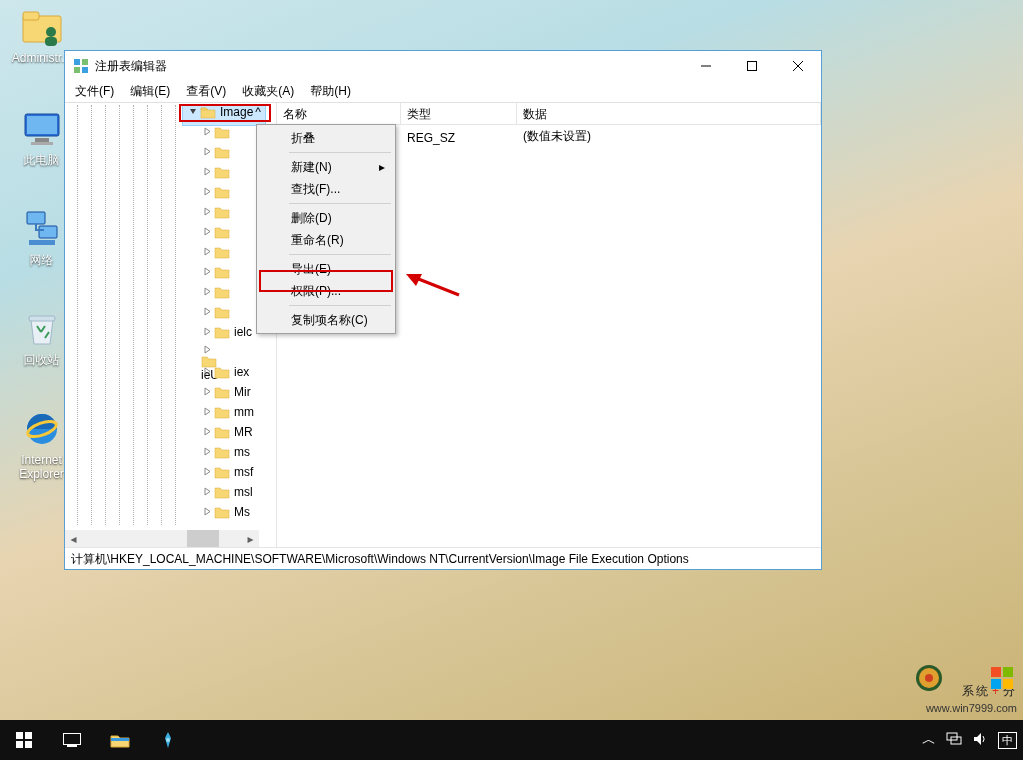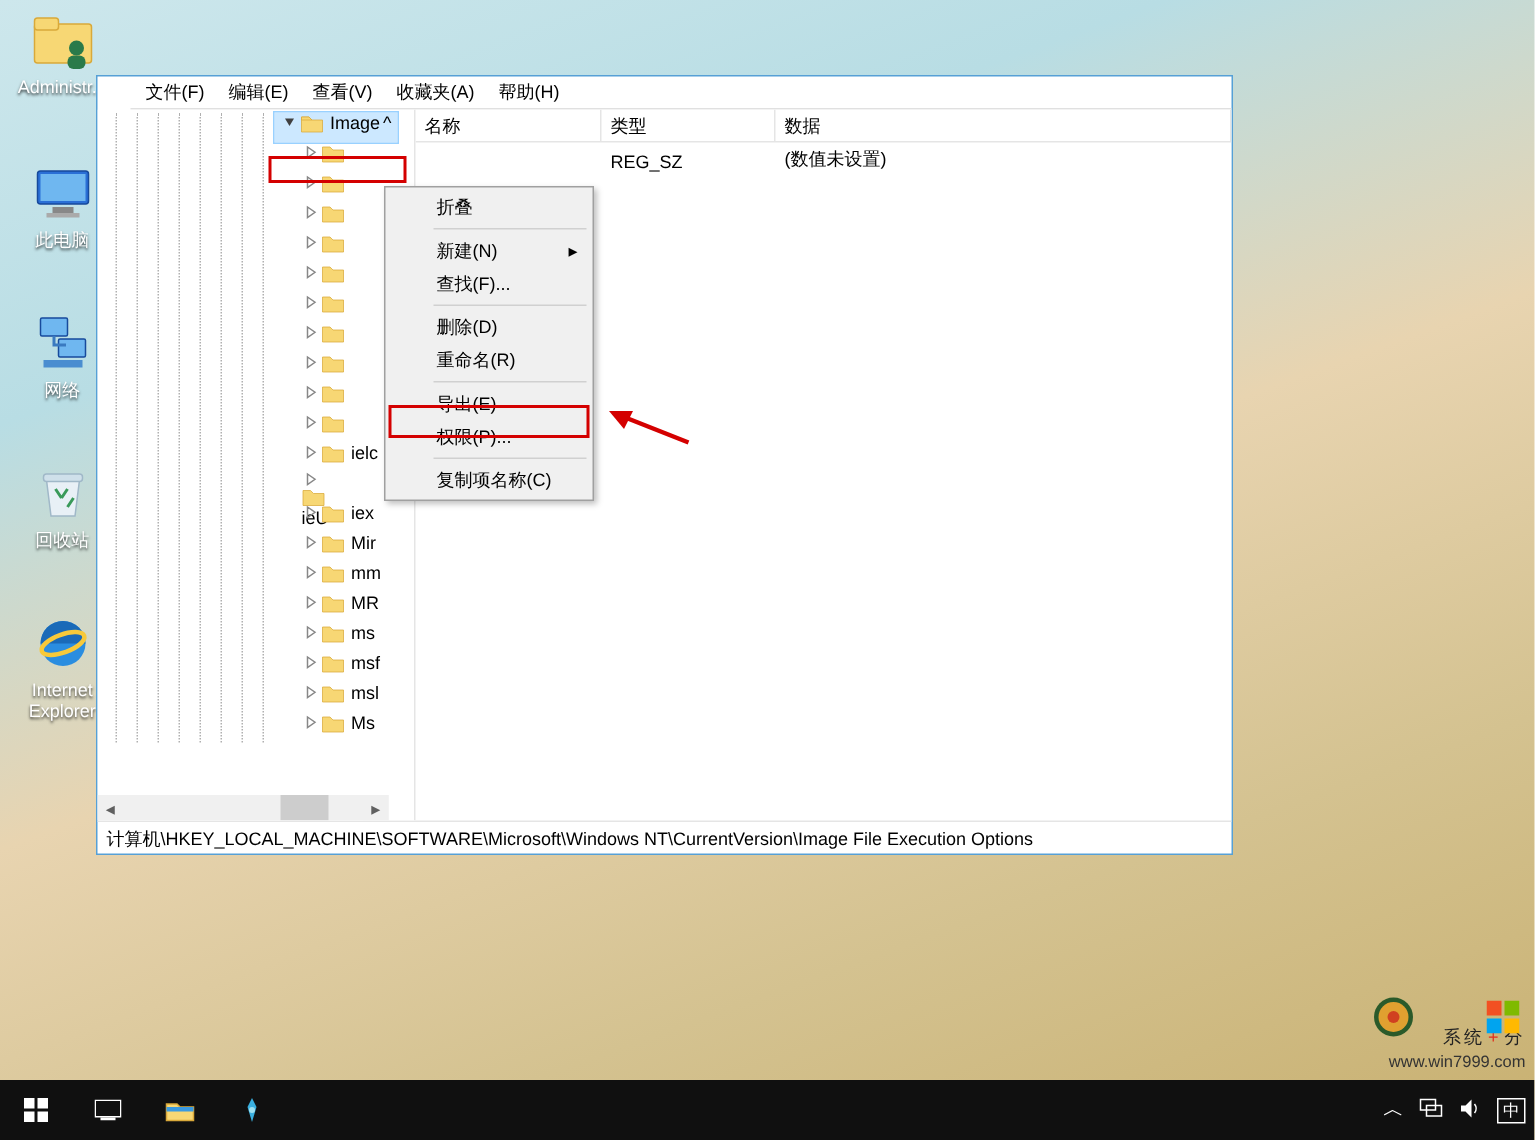--- a/index.html
+++ b/index.html
@@ -11,21 +11,21 @@
   .desktop-icon .lbl { font-size: 12px; line-height: 14px; }
 
   
   .window { position: absolute; left: 64px; top: 50px; width: 758px; height: 520px; background: #fff; border: 1px solid #56a0d6; display: flex; flex-direction: column; }
   .titlebar { height: 30px; display: flex; align-items: center; background: #fff; }
   .titlebar .app-icon { width: 16px; height: 16px; margin: 0 6px 0 8px; }
   .titlebar .title { flex: 1; font-size: 12px; color: #000; }
   .titlebar .win-btns { display: flex; }
   .titlebar .win-btn { width: 46px; height: 30px; display: flex; align-items: center; justify-content: center; }
 
-  .menubar { height: 22px; display: flex; align-items: flex-end; padding: 0 2px; border-bottom: 1px solid #e0e0e0; margin-left: 22px; }
+  .menubar { height: 22px; display: flex; align-items: flex-end; padding: 0 2px; border-bottom: 1px solid #e0e0e0; }
   .menubar .menu-item { padding: 2px 8px; cursor: default; }
 
   .client { flex: 1; display: flex; overflow: hidden; }
 
   
   .tree-pane { width: 212px; border-right: 1px solid #e5e5e5; overflow: hidden; position: relative; background: #fff; }
   .tree { position: absolute; left: 6px; top: 2px; }
   .tree .dotted { position: absolute; top: 0; bottom: 0; border-left: 1px dotted #b0b0b0; }
   .tree-item { display: flex; align-items: flex-start; height: 20px; white-space: nowrap; }
   .tree-item .expander { width: 12px; height: 12px; display: inline-flex; align-items: center; justify-content: center; margin-right: 1px; color: #404040; }
@@ -134,20 +134,49 @@
     <svg viewBox="0 0 42 42">
         <circle cx="21" cy="21" r="15" fill="#2a8de0"></circle>
         <path d="M6 21 a15 15 0 0 1 30 0 h-30" fill="#1a6ab8"></path>
         <ellipse cx="21" cy="21" rx="15" ry="6" fill="none" stroke="#f7c93a" stroke-width="3" transform="rotate(-20 21 21)"></ellipse>
       </svg>
   </div>
   <div class="lbl">Internet Explorer</div>
 </div>
 
 <div class="window">
+  <div class="titlebar">
+    <div class="app-icon">
+      <svg viewBox="0 0 16 16">
+          <rect x="1" y="1" width="6" height="6" fill="#3aa0e0"></rect>
+          <rect x="9" y="1" width="6" height="6" fill="#7ac070"></rect>
+          <rect x="1" y="9" width="6" height="6" fill="#7ac070"></rect>
+          <rect x="9" y="9" width="6" height="6" fill="#3aa0e0"></rect>
+        </svg>
+    </div>
+    <div class="title">注册表编辑器</div>
+    <div class="win-btns">
+      <div class="win-btn">
+          <svg width="10" height="10">
+            <line x1="0" y1="5" x2="10" y2="5" stroke="#000"></line>
+          </svg>
+        </div>
+      <div class="win-btn">
+          <svg width="10" height="10">
+            <rect x="0.5" y="0.5" width="9" height="9" fill="none" stroke="#000"></rect>
+          </svg>
+        </div>
+      <div class="win-btn close">
+          <svg width="10" height="10">
+            <line x1="0" y1="0" x2="10" y2="10" stroke="#000"></line>
+            <line x1="10" y1="0" x2="0" y2="10" stroke="#000"></line>
+          </svg>
+        </div>
+    </div>
+  </div>
 
   <div class="menubar">
     <div class="menu-item">文件(F)</div>
     <div class="menu-item">编辑(E)</div>
     <div class="menu-item">查看(V)</div>
     <div class="menu-item">收藏夹(A)</div>
     <div class="menu-item">帮助(H)</div>
   </div>
 
   <div class="client">

